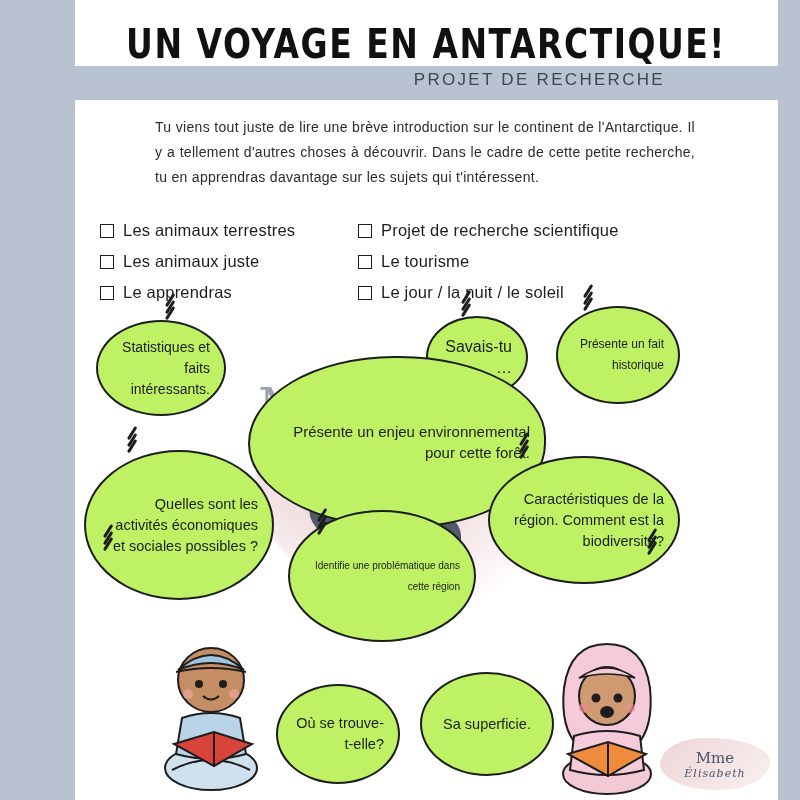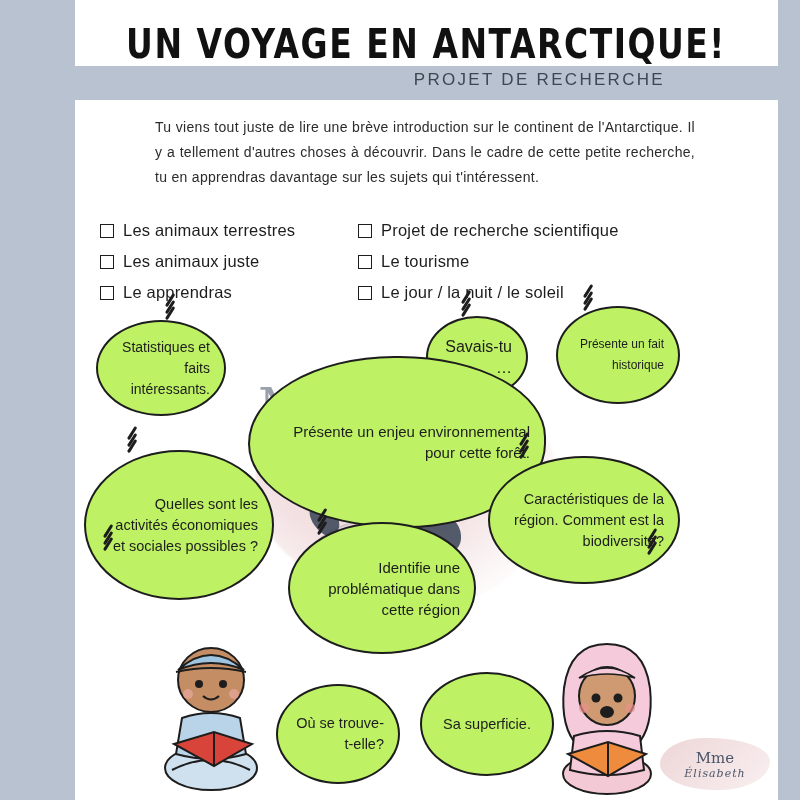--- a/index.html
+++ b/index.html
@@ -245,21 +245,21 @@
       <span></span>
       <span></span>
       <span></span>
     </div>
   <div class="lines" style="left:648px;top:540px;">
       <span></span>
       <span></span>
       <span></span>
     </div>
 
-  <div class="bubble" style="left:288px;top:522px;width:188px;height:132px;font-size:15px;">Identifie une problématique dans cette région</div>
+  <div class="bubble" style="left:288px;top:510px;width:188px;height:132px;font-size:10px;">Identifie une problématique dans cette région</div>
   <div class="lines" style="left:318px;top:520px;">
       <span></span>
       <span></span>
       <span></span>
     </div>
 
   <div class="bubble" style="left:420px;top:672px;width:134px;height:104px;font-size:14.5px;">Sa superficie.</div>
 
   <div class="bubble" style="left:276px;top:684px;width:124px;height:100px;font-size:14.5px;">Où se trouve-t-elle?</div>
 

